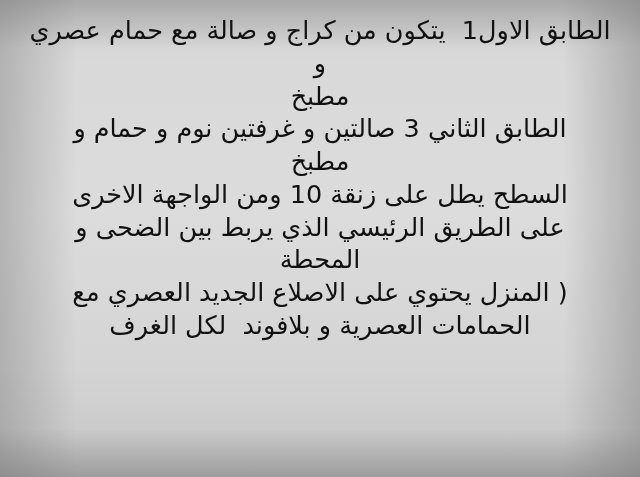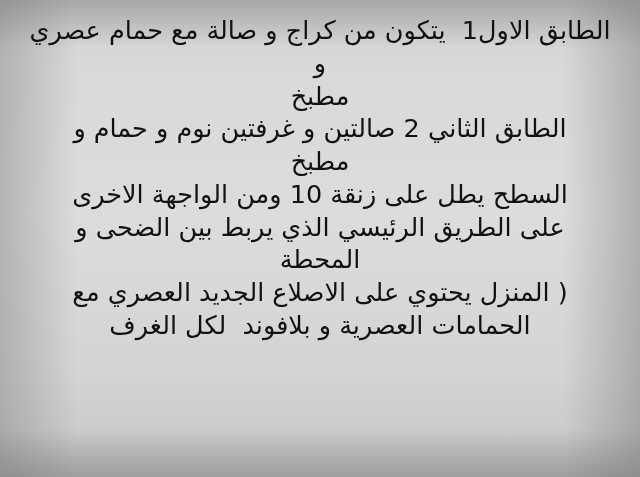--- a/index.html
+++ b/index.html
@@ -74,21 +74,21 @@
   }
 </style>
 </head>
 <body>
 
 <div class="canvas">
 
 
   <div class="text-block">الطابق الاول1  يتكون من كراج و صالة مع حمام عصري و
 مطبخ
-الطابق الثاني 2 صالتين و غرفتين نوم و حمام و
+الطابق الثاني 3 صالتين و غرفتين نوم و حمام و
 مطبخ
 السطح يطل على زنقة 10 ومن الواجهة الاخرى
 على الطريق الرئيسي الذي يربط بين الضحى و
 المحطة
 ( المنزل يحتوي على الاصلاع الجديد العصري مع
 الحمامات العصرية و بلافوند  لكل الغرف</div>
 
 </div>
 
 </body></html>

